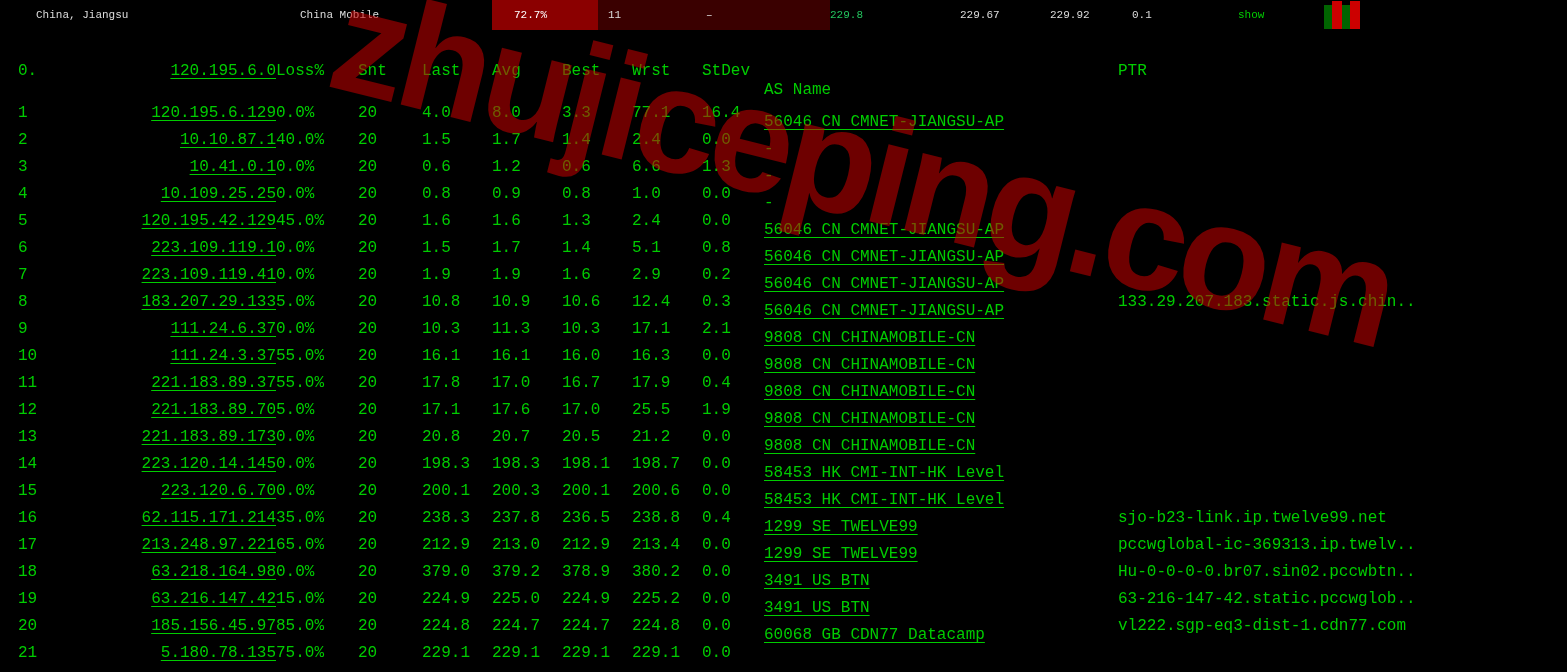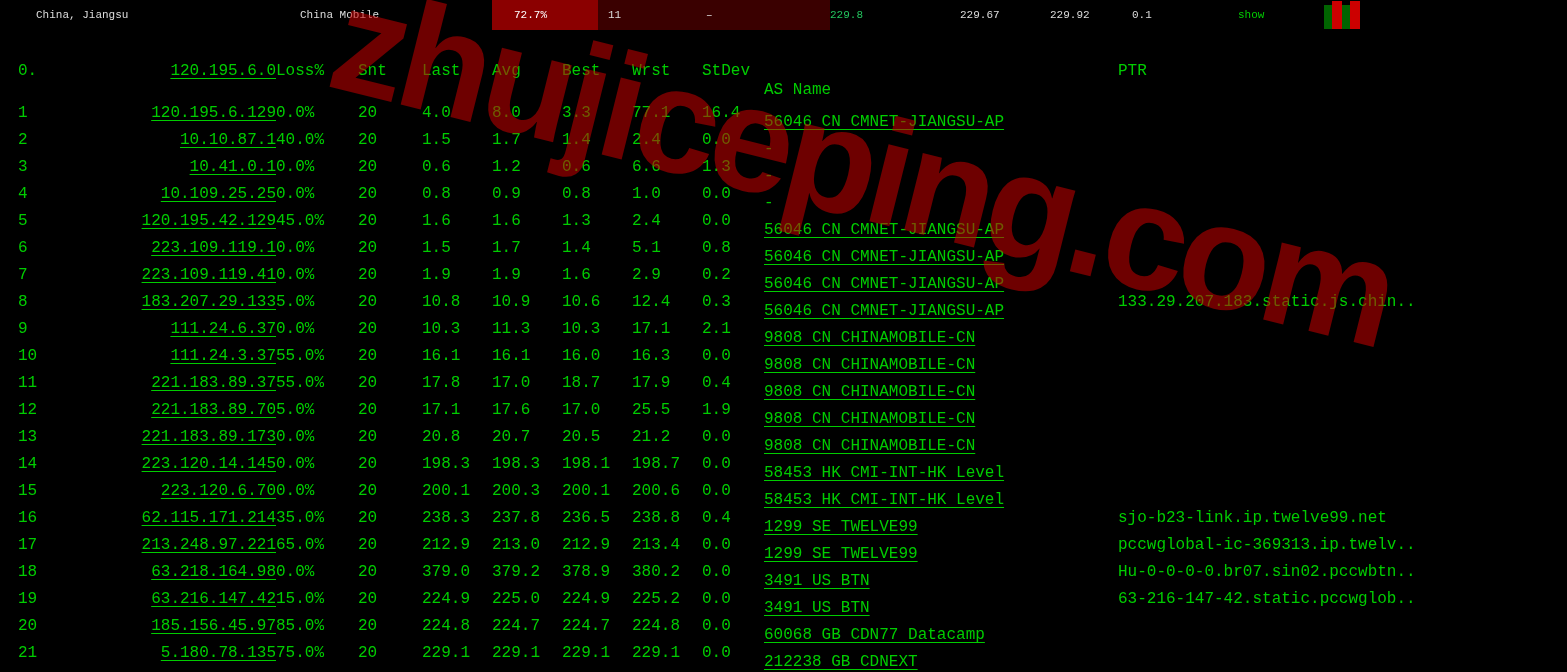--- a/index.html
+++ b/index.html
@@ -239,21 +239,21 @@
       <div class="col-as"><span class="u">9808   CN  CHINAMOBILE-CN</span></div>
       <div class="col-ptr"></div>
     </div>
     <div class="row">
       <div class="col-hop">11</div>
       <div class="col-ip"><span class="u">221.183.89.37</span></div>
       <div class="col-loss">55.0%</div>
       <div class="col-snt">20</div>
       <div class="col-last">17.8</div>
       <div class="col-avg">17.0</div>
-      <div class="col-best">18.7</div>
+      <div class="col-best">16.7</div>
       <div class="col-wrst">17.9</div>
       <div class="col-stdev">0.4</div>
       <div class="col-as"><span class="u">9808   CN  CHINAMOBILE-CN</span></div>
       <div class="col-ptr"></div>
     </div>
     <div class="row">
       <div class="col-hop">12</div>
       <div class="col-ip"><span class="u">221.183.89.70</span></div>
       <div class="col-loss">5.0%</div>
       <div class="col-snt">20</div>
@@ -360,29 +360,29 @@
       <div class="col-hop">20</div>
       <div class="col-ip"><span class="u">185.156.45.97</span></div>
       <div class="col-loss">85.0%</div>
       <div class="col-snt">20</div>
       <div class="col-last">224.8</div>
       <div class="col-avg">224.7</div>
       <div class="col-best">224.7</div>
       <div class="col-wrst">224.8</div>
       <div class="col-stdev">0.0</div>
       <div class="col-as"><span class="u">60068  GB  CDN77 Datacamp</span></div>
+      <div class="col-ptr">vl222.sgp-eq3-dist-1.cdn77.com</div>
     </div>
     <div class="row">
       <div class="col-hop">21</div>
       <div class="col-ip"><span class="u">5.180.78.135</span></div>
       <div class="col-loss">75.0%</div>
       <div class="col-snt">20</div>
       <div class="col-last">229.1</div>
       <div class="col-avg">229.1</div>
       <div class="col-best">229.1</div>
       <div class="col-wrst">229.1</div>
       <div class="col-stdev">0.0</div>
-      <div class="col-as"><span class="u">212238 GB  CDNEXT</span></div>
       <div class="col-ptr"></div>
     </div>
   </div>
 
 <div class="watermark">zhujiceping.com</div>
 
 </body></html>

